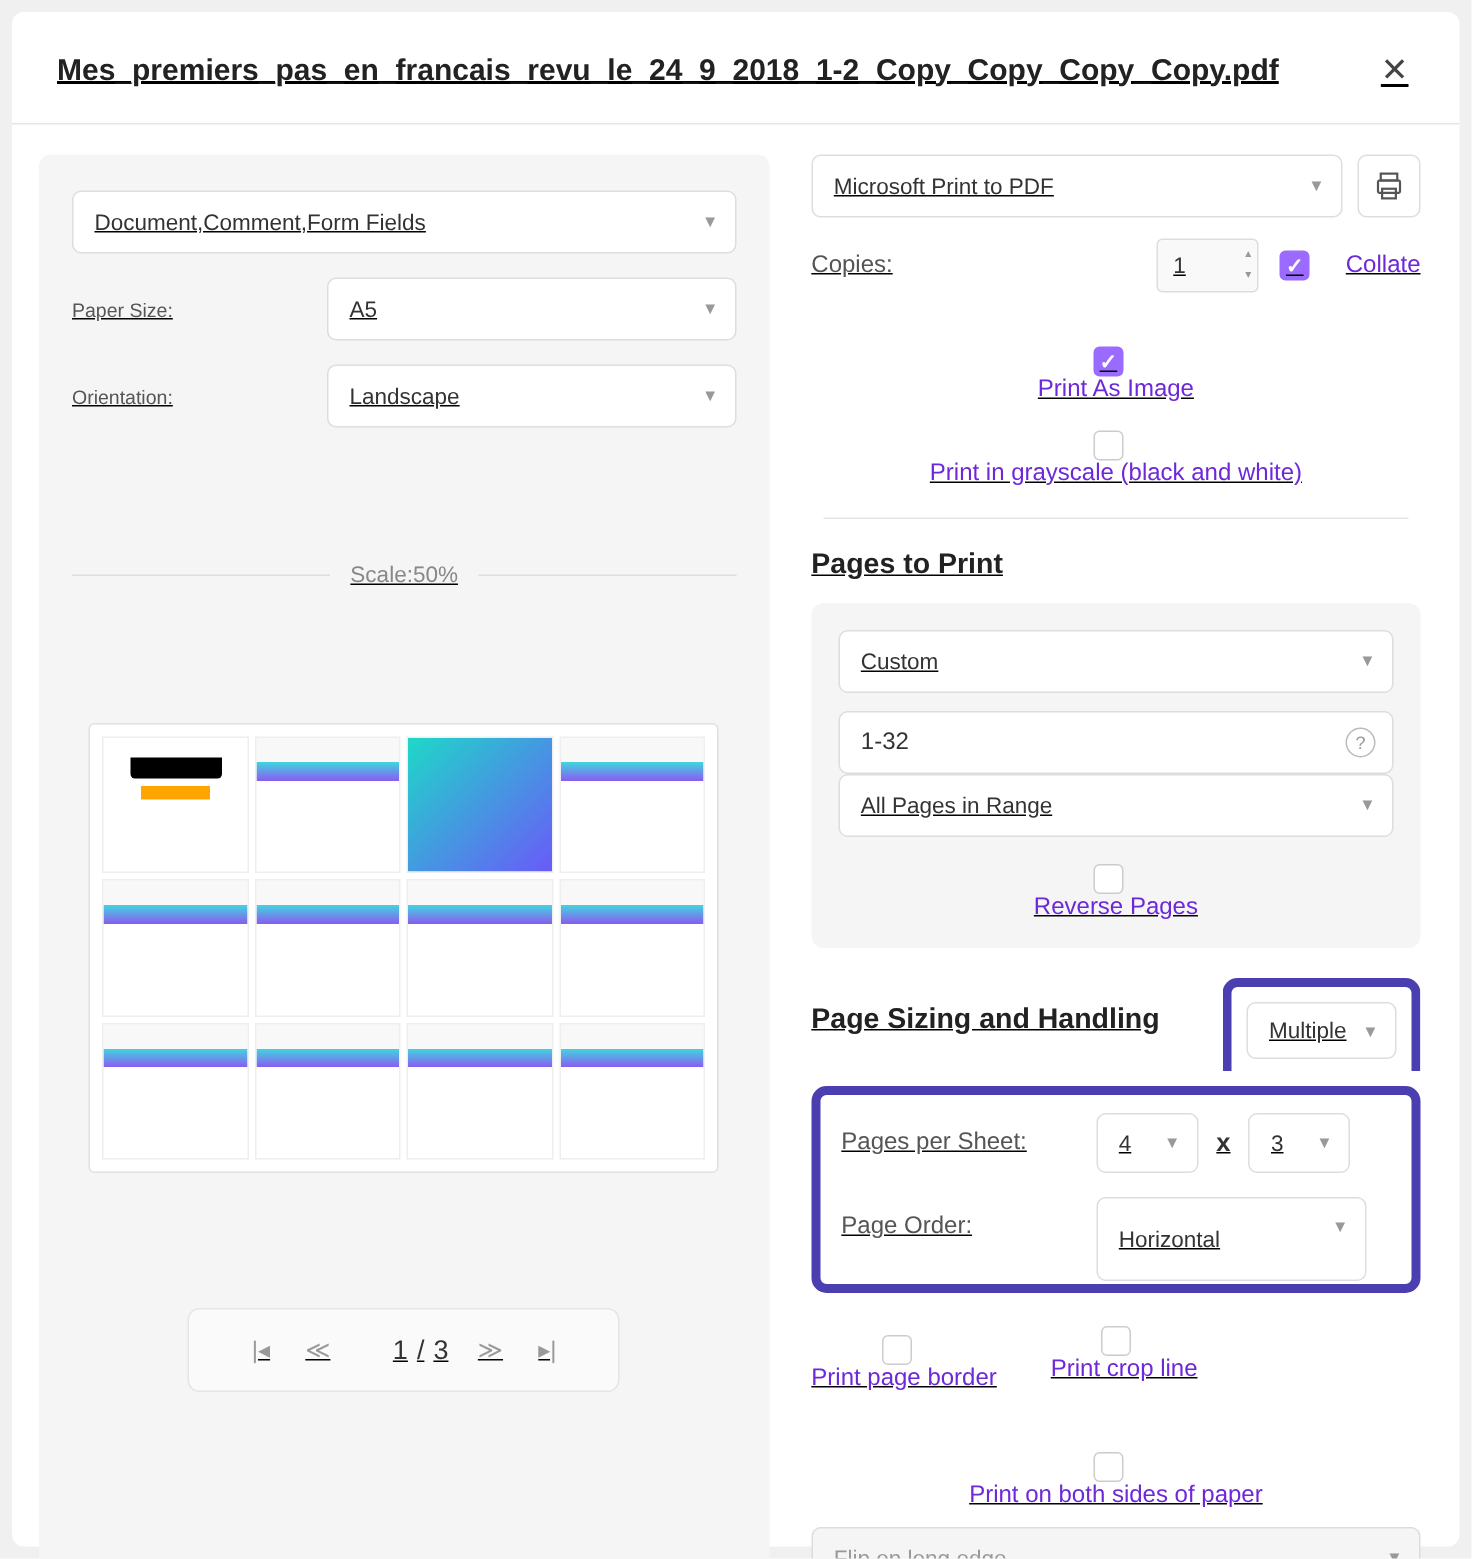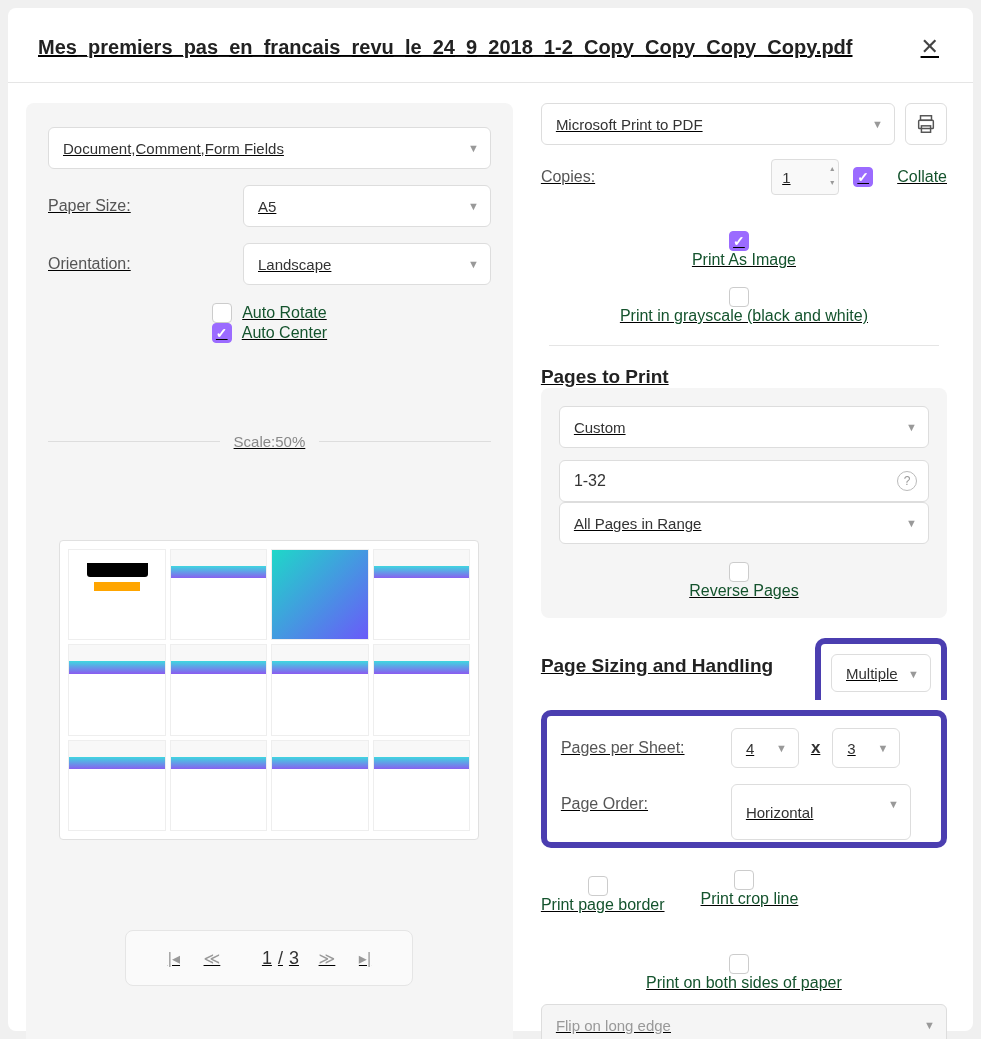--- a/index.html
+++ b/index.html
@@ -11,29 +11,29 @@
 .content { display: flex; padding: 0 18px; gap: 20px; }
 .left-panel { width: 490px; background: #f5f5f5; border-radius: 8px; padding: 24px 22px; display: flex; flex-direction: column; }
 .right-panel { width: 425px; padding: 0 8px; display: flex; flex-direction: column; }
 
 .select-wrap { position: relative; width: 100%; }
 .select { width: 100%; height: 42px; background: #fff; border: 1px solid #ddd; border-radius: 6px; padding: 0 36px 0 14px; font-size: 15px; color: #333; display: flex; align-items: center; cursor: pointer; text-align: right; }
 .select.disabled { background: #f5f5f5; color: #999; }
 .chevron { position: absolute; right: 12px; top: 50%; transform: translateY(-50%); pointer-events: none; color: #999; font-size: 11px; }
 
 .form-row { display: flex; align-items: center; margin-top: 16px; }
-.form-label { font-size: 16px; color: #555; width: 170px; }
-.form-control { flex: 1; margin-left: 25px; }
+.form-label { font-size: 13px; color: #555; width: 170px; }
+.form-control { flex: 1; }
 
 .check-row { display: flex; align-items: center; margin-top: 18px; flex-direction: column; }
 .check-row.spread { justify-content: space-between; }
 .checkbox { width: 20px; height: 20px; border: 1px solid #ccc; border-radius: 4px; background: #fff; margin-right: 10px; display: inline-flex; align-items: center; justify-content: center; cursor: pointer; flex-shrink: 0; }
 .checkbox.checked { background: #9b6bff; border-color: #9b6bff; }
 .checkbox.checked::after { content: "✓"; color: #fff; font-size: 14px; font-weight: bold; }
-.check-label { font-size: 16px; color: #14532d; }
+.check-label { font-size: 16px; color: #6d28d9; }
 
 .scale-divider { display: flex; align-items: center; margin: 90px 0 30px 0; color: #888; font-size: 15px; }
 .scale-divider::before, .scale-divider::after { content: ""; flex: 1; height: 1px; background: #ddd; }
 .scale-text { padding: 0 14px; }
 
 .preview { background: #fff; border: 1px solid #e0e0e0; border-radius: 4px; width: 420px; height: 300px; margin: 60px auto 0; display: grid; grid-template-columns: repeat(4, 1fr); grid-template-rows: repeat(3, 1fr); gap: 4px; padding: 8px; }
 .thumb { background: linear-gradient(to bottom, #f8f8f8 0%, #f8f8f8 18%, #40d6e0 18%, #8a5cf0 32%, #fff 32%, #fff 100%); border: 1px solid #eee; position: relative; }
 .thumb.t1 { background: #fff; }
 .thumb.t1::before { content: ""; position: absolute; top: 14%; left: 18%; right: 18%; height: 16%; background: #000; border-radius: 0 0 3px 3px; }
 .thumb.t1::after { content: ""; position: absolute; top: 36%; left: 26%; right: 26%; height: 10%; background: #ffa500; }
@@ -49,21 +49,21 @@
 .printer-select { flex: 1; }
 .printer-icon-btn { width: 42px; height: 42px; border: 1px solid #ddd; border-radius: 6px; background: #fff; display: flex; align-items: center; justify-content: center; cursor: pointer; }
 
 .copies-row { display: flex; align-items: center; gap: 14px; margin-bottom: 18px; }
 .copies-label { font-size: 16px; color: #555; flex: 1; }
 .spinner { width: 68px; height: 36px; border: 1px solid #ddd; border-radius: 4px; background: #f9f9f9; display: flex; align-items: center; padding-left: 10px; font-size: 15px; color: #333; position: relative; }
 .spinner::after { content: "▴\A▾"; white-space: pre; position: absolute; right: 4px; top: 2px; font-size: 8px; color: #999; line-height: 14px; }
 
 .hr { border: none; border-top: 1px solid #e5e5e5; margin: 20px 8px; }
 
-.section-title { font-size: 19px; font-weight: 700; color: #222; }
+.section-title { font-size: 19px; font-weight: 700; color: #222; margin-bottom: 14px; }
 .section-box { background: #f5f5f5; border-radius: 8px; padding: 18px; margin-bottom: 20px; }
 .input-text { width: 100%; height: 42px; background: #fff; border: 1px solid #ddd; border-radius: 6px; padding: 0 40px 0 14px; font-size: 16px; color: #333; position: relative; }
 .input-wrap { position: relative; margin-top: 12px; }
 .help-icon { position: absolute; right: 12px; top: 50%; transform: translateY(-50%); width: 20px; height: 20px; border: 1px solid #bbb; border-radius: 50%; display: flex; align-items: center; justify-content: center; font-size: 12px; color: #999; }
 .sub-label { font-size: 15px; color: #666; margin: 14px 0 8px 0; }
 
 .sizing-header { display: flex; justify-content: space-between; align-items: center; margin-bottom: 16px; }
 .highlight-box { border: 6px solid #4b3eb0; border-radius: 10px; padding: 0; }
 .highlight-inner { padding: 12px 14px 18px 14px; }
 .multiple-box { border: 6px solid #4b3eb0; border-bottom: none; border-radius: 10px 10px 0 0; padding: 10px 10px 6px 10px; margin-bottom: -6px; }
@@ -114,30 +114,20 @@
       <div class="form-row">
         <div class="form-label">Orientation:</div>
         <div class="form-control select-wrap">
           <div class="select">
               <span>Landscape</span>
             </div>
           <span class="chevron">▼</span>
         </div>
       </div>
 
-      <div class="check-row spread">
-        <div style="display:flex;align-items:center;">
-          <span class="checkbox"></span>
-          <span class="check-label">Auto Rotate</span>
-        </div>
-        <div style="display:flex;align-items:center;">
-          <span class="checkbox checked"></span>
-          <span class="check-label">Auto Center</span>
-        </div>
-      </div>
 
       <div class="scale-divider">
         <span class="scale-text">Scale:50%</span>
       </div>
 
       <div class="preview">
         <div class="thumb t1"></div>
           <div class="thumb"></div>
           <div class="thumb t3"></div>
           <div class="thumb"></div>

